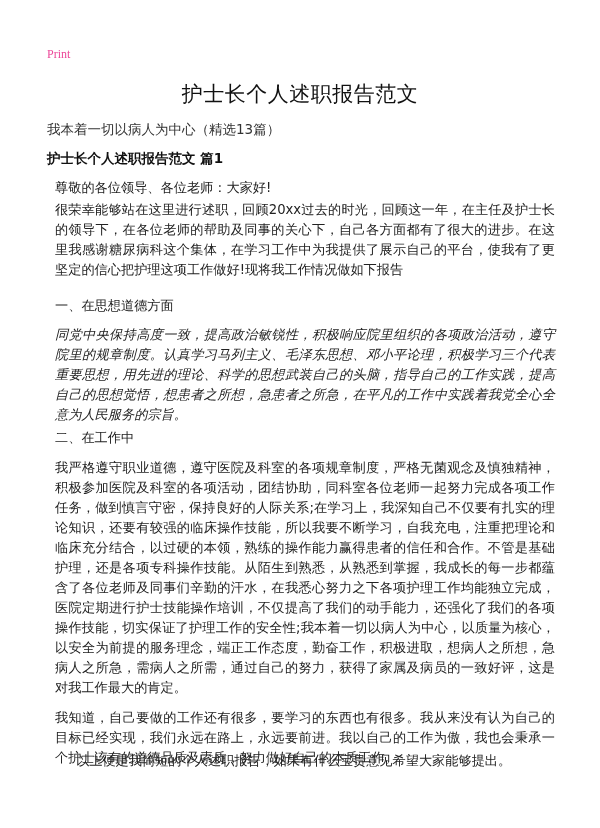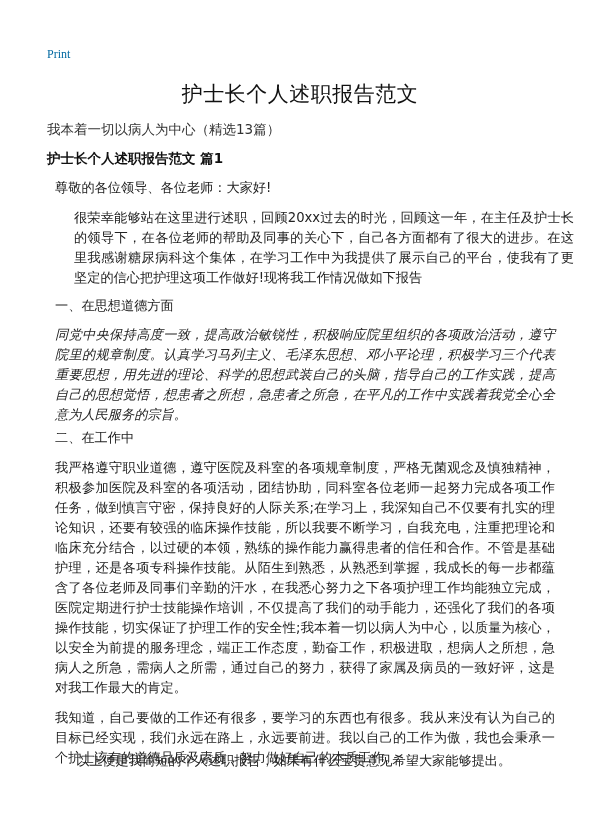--- a/index.html
+++ b/index.html
@@ -1,24 +1,24 @@
 <!DOCTYPE html>
 <html><head>
 <meta charset="utf-8">
 <style>
   html, body { margin: 0; padding: 0; background: #ffffff; }
   body { width: 600px; height: 828px; position: relative; overflow: hidden;
          font-family: "DejaVu Sans", sans-serif; color: #1a1a1a; }
-  .print { position: absolute; left: 47px; top: 47px; font-family: "Liberation Serif", serif; font-size: 12px; color: #0369a1; }
+  .print { position: absolute; left: 47px; top: 47px; font-family: "Liberation Serif", serif; font-size: 12px; color: #ec4899; }
   .title { position: absolute; left: 0; width: 600px; top: 80px; text-align: center; font-size: 21px; color: #111; letter-spacing: 0.5px; }
   .subtitle { position: absolute; left: 47px; top: 121px; font-size: 13.5px; color: #333; }
   .section-title { position: absolute; left: 47px; top: 150px; font-size: 13.5px; font-weight: bold; color: #111; }
   .para { position: absolute; left: 55px; width: 500px; font-size: 13.2px; line-height: 20px; color: #222; margin: 0; text-align: justify; }
   .p-greet { top: 178px; }
-  .p1 { top: 208px; margin-left: 19px; }
+  .p1 { top: 200px; }
   .h1 { top: 296px; }
   .p2 { top: 325px; font-style: italic; }
   .h2 { top: 428px; }
   .p3 { top: 458px; }
   .p4 { top: 708px; }
   .p5 { top: 751px; margin-left: 21px; }
 </style>
 </head>
 <body>
 

